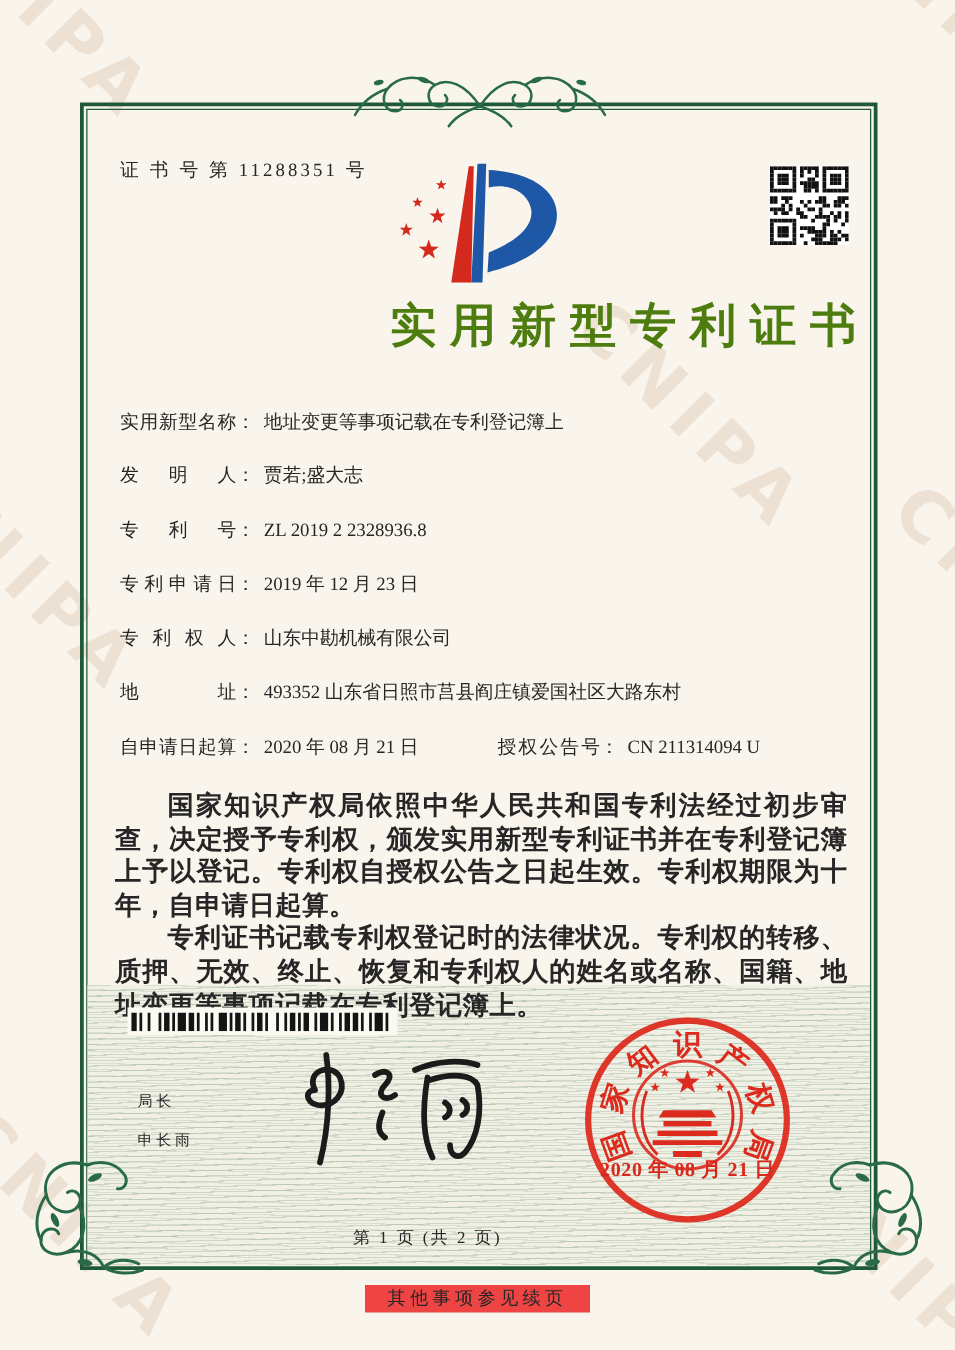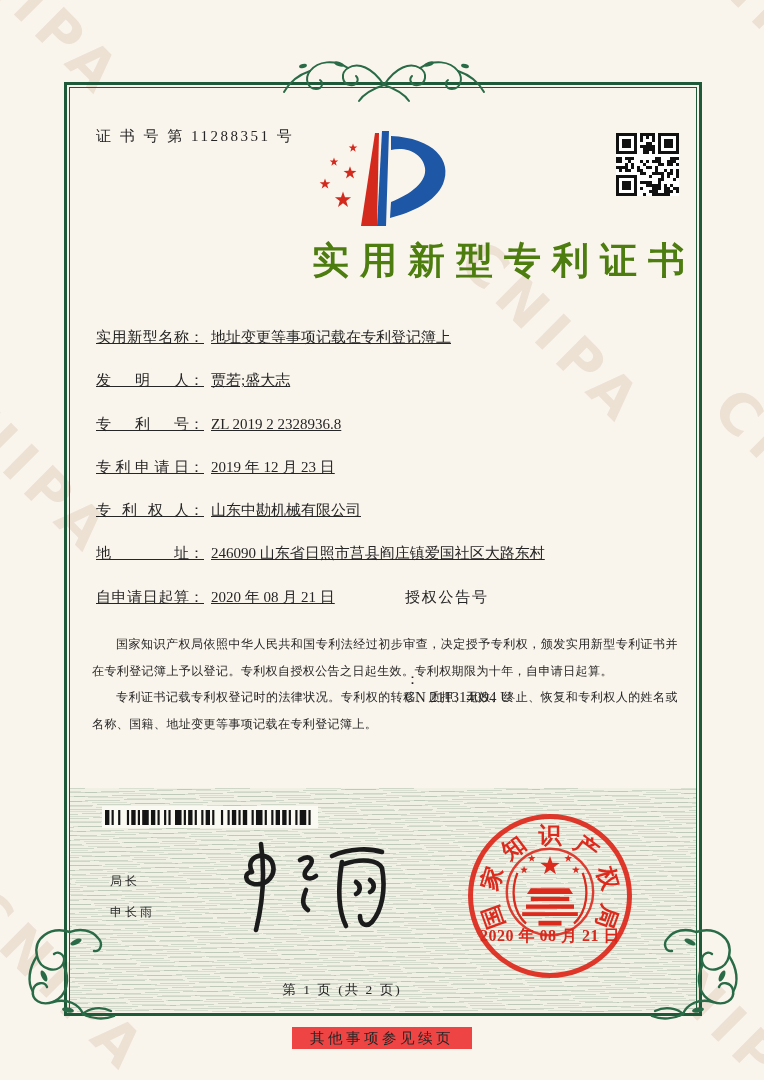--- a/index.html
+++ b/index.html
@@ -62,34 +62,34 @@
   .qr{position:absolute;left:616px;top:133px;width:63px;height:63px;z-index:4;background:#fff;}
 
   .title{
     position:absolute;left:64px;top:236px;width:632px;z-index:4;
     text-align:right;font-size:37px;font-weight:bold;letter-spacing:11px;
     color:#4d7c0f;
   }
 
   
   .fields{position:absolute;left:96px;top:328px;width:586px;z-index:4;font-size:15px;}
-  .field-row{display:flex;align-items:baseline;height:43.3px;position:relative;text-decoration:underline;}
+  .field-row{display:flex;align-items:baseline;height:43.3px;position:relative;}
   .f-label{
     display:block;width:93px;flex:0 0 93px;
     text-align:justify;text-align-last:justify;
   }
   .f-colon{display:block;flex:0 0 auto;}
   .f-value{display:block;margin-left:7px;white-space:nowrap;}
-  .grant-right{position:absolute;left:302px;top:0;display:flex;align-items:baseline;flex-direction:column;}
+  .grant-right{position:absolute;left:302px;top:0;display:flex;align-items:baseline;}
   .grant-right .f-label{width:82px;flex:0 0 82px;}
 
   
   .paras{
     position:absolute;left:92px;top:631px;width:586px;z-index:4;
-    font-size:12px;line-height:26.6px;text-align:justify;letter-spacing:0.4px;
+    font-size:21px;line-height:26.6px;text-align:justify;letter-spacing:0.4px;font-weight:bold;
   }
   .paras p{margin:0;text-indent:2em;}
 
   
   .barcode{
     position:absolute;left:102px;top:806px;z-index:5;
     background:#fbfaf2;padding:4px 3px 3px 3px;line-height:0;
   }
   .director{position:absolute;left:110px;top:866px;z-index:5;font-size:12px;letter-spacing:3px;line-height:31px;}
   .signature{position:absolute;left:214px;top:838px;z-index:5;}
@@ -445,21 +445,21 @@
       <span class="f-value">2019 年 12 月 23 日</span>
     </div>
     <div class="field-row">
       <span class="f-label">专利权人</span>
         <span class="f-colon">：</span>
       <span class="f-value">山东中勘机械有限公司</span>
     </div>
     <div class="field-row">
       <span class="f-label">地址</span>
         <span class="f-colon">：</span>
-      <span class="f-value">246090 山东省日照市莒县阎庄镇爱国社区大路东村</span>
+      <span class="f-value">493352 山东省日照市莒县阎庄镇爱国社区大路东村</span>
     </div>
     <div class="field-row">
       <span class="f-label">自申请日起算</span>
         <span class="f-colon">：</span>
       <span class="f-value">2020 年 08 月 21 日</span>
       <span class="grant-right">
         <span class="f-label">授权公告号</span>
           <span class="f-colon">：</span>
         <span class="f-value">CN 211314094 U</span>
       </span>

